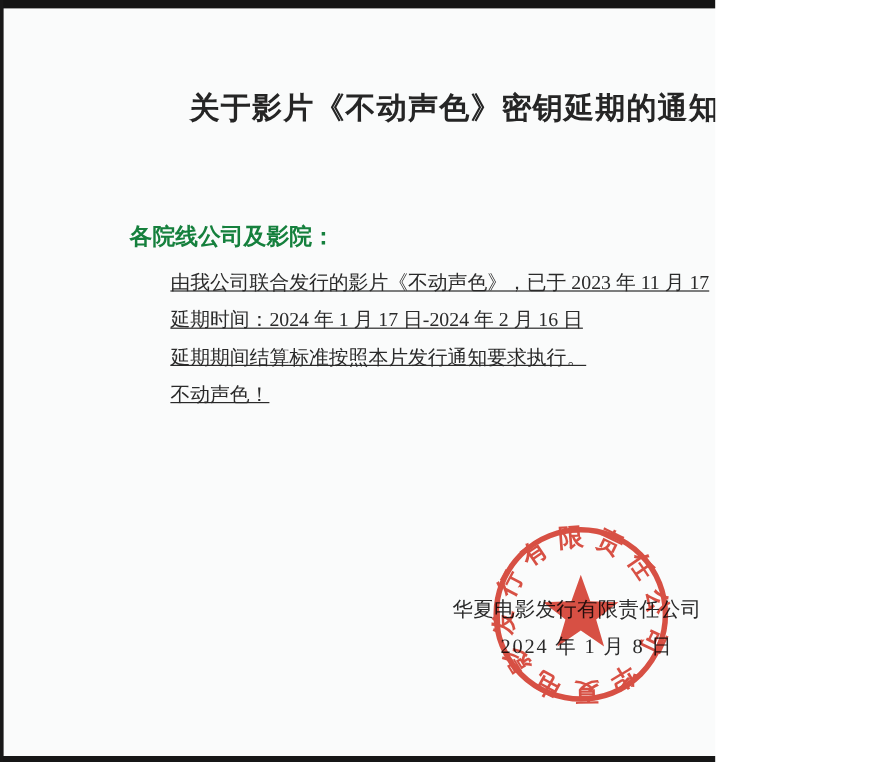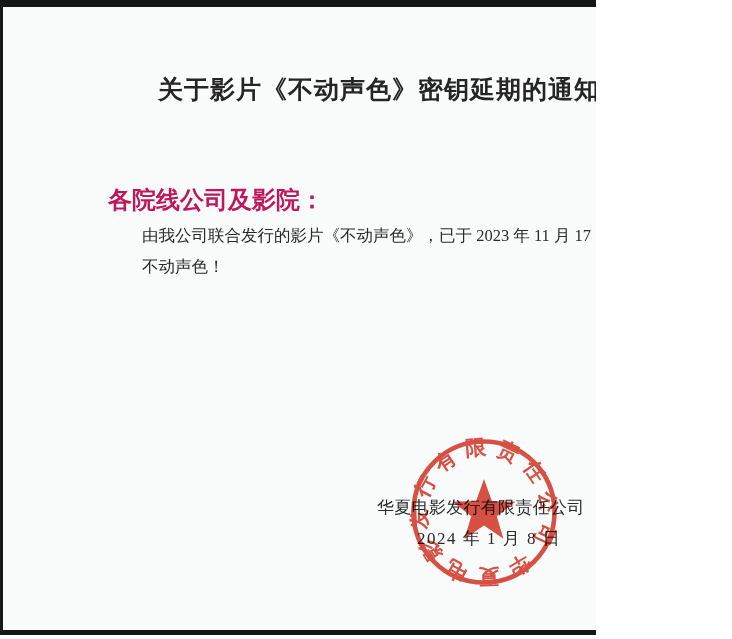--- a/index.html
+++ b/index.html
@@ -49,34 +49,34 @@
     text-align: center;
     transform: translateX(10px);
     font-size: 25px;
     font-weight: bold;
     letter-spacing: 1px;
     color: #252525;
   }
 
   .salutation {
     position: absolute; left: 105px; top: 177px;
-    font-size: 24px;
+    font-size: 19px;
     font-weight: bold;
-    color: #be185d;
+    color: #15803d;
   }
 
   .body-text {
     position: absolute; left: 105px; top: 213px;
     width: 470px;
     font-size: 16.5px;
     color: #2a2a2a;
     line-height: 31px;
     white-space: nowrap;
   }
-  .body-line.indent { padding-left: 34px; }
+  .body-line.indent { padding-left: 34px; text-decoration: underline; }
 
   .signature-company {
     position: absolute; left: 374px; top: 489px;
     font-size: 17px;
     letter-spacing: 0.3px;
     color: #2a2a2a;
   }
   .signature-date {
     position: absolute; left: 414px; top: 520px;
     font-size: 17px;
@@ -103,20 +103,22 @@
 <div class="screen">
 
   <div class="page">
 
     <div class="doc-title">关于影片《不动声色》密钥延期的通知</div>
 
     <div class="salutation">各院线公司及影院：</div>
 
     <div class="body-text">
       <div class="body-line indent">由我公司联合发行的影片《不动声色》，已于 2023 年 11 月 17</div>
+      <div class="body-line indent">延期时间：2024 年 1 月 17 日-2024 年 2 月 16 日</div>
+      <div class="body-line indent">延期期间结算标准按照本片发行通知要求执行。</div>
       <div class="body-line indent">不动声色！</div>
     </div>
 
     <div class="signature-company">华夏电影发行有限责任公司</div>
 
     <div class="signature-date">2024 年 1 月 8 日</div>
 
     <svg class="seal" viewBox="0 0 152 152" xmlns="http://www.w3.org/2000/svg">
       <circle cx="76" cy="76" r="70.5" fill="none" stroke="#d8392b" stroke-width="4.6"></circle>
       <polygon fill="#d8392b" points="76,43 83.9,65.1 107.4,65.8 88.8,80.2 95.4,102.7 76,89.5 56.6,102.7 63.2,80.2 44.6,65.8 68.1,65.1"></polygon>

